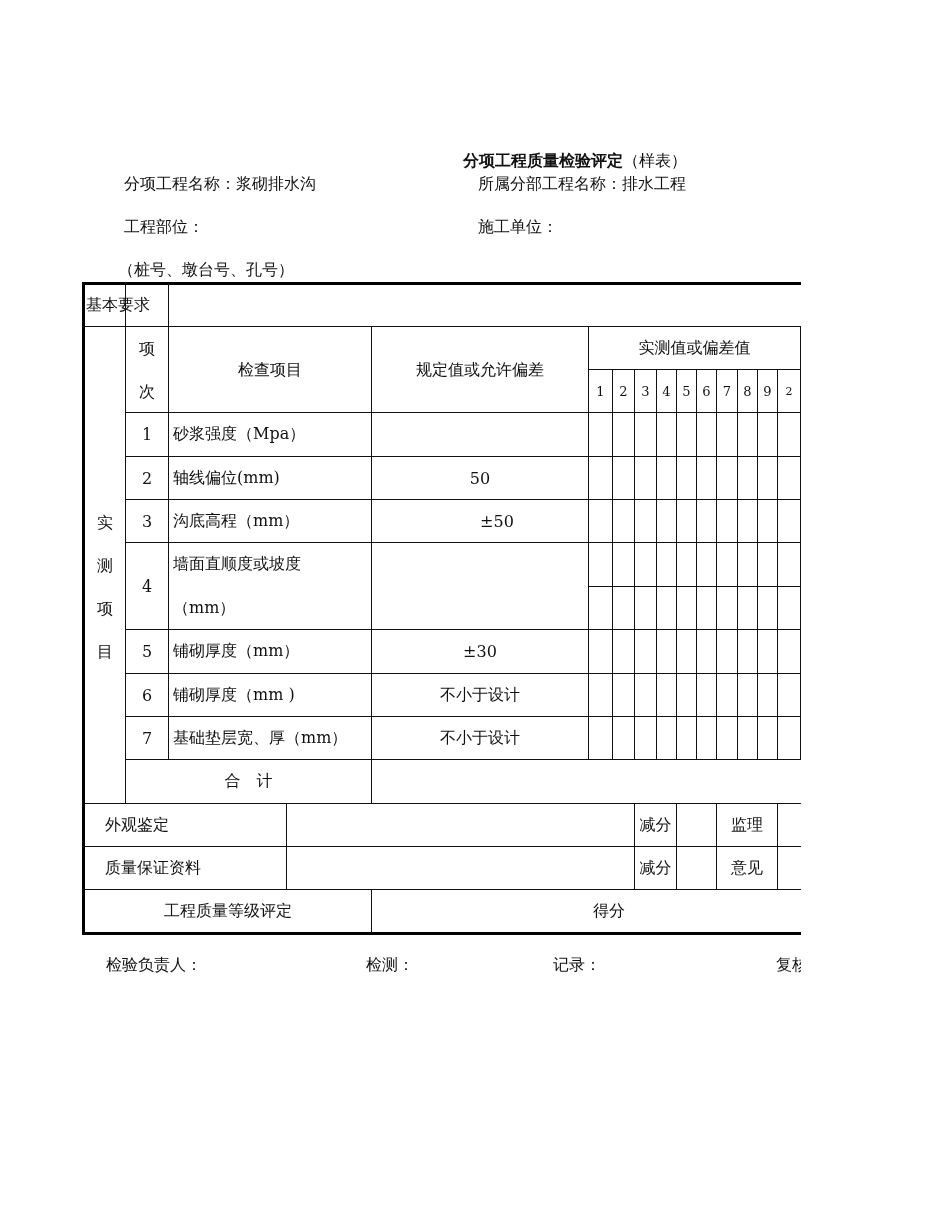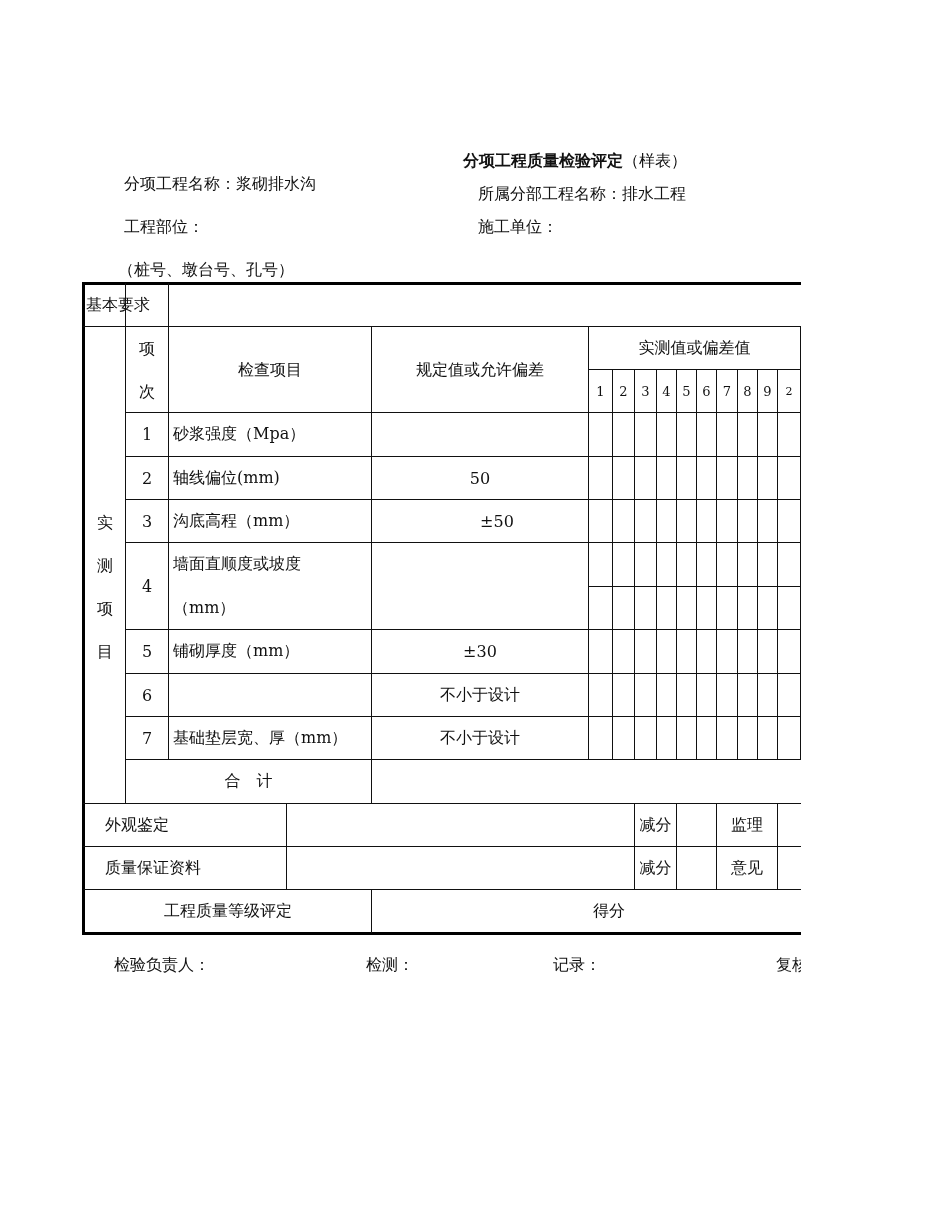--- a/index.html
+++ b/index.html
@@ -20,21 +20,21 @@
   .vert { flex-direction:column; justify-content:center; line-height:43px; }
   .small { font-size:13px; }
 </style>
 </head>
 <body>
 
 <div class="abs title" style="left:463px; top:131px;margin-top:20px;">
   <span>分项工程质量检验评定</span><span class="title-sub">（样表）</span>
 </div>
 <div class="abs meta" style="left:124px; top:174px;">分项工程名称：浆砌排水沟</div>
-<div class="abs meta" style="left:478px; top:174px;margin-top:10px;">所属分部工程名称：排水工程</div>
+<div class="abs meta" style="left:478px; top:174px;">所属分部工程名称：排水工程</div>
 <div class="abs meta" style="left:124px; top:217px;">工程部位：</div>
 <div class="abs meta" style="left:478px; top:217px;">施工单位：</div>
 <div class="abs meta" style="left:118px; top:260px;">（桩号、墩台号、孔号）</div>
 
 <div class="clip">
 
   <div class="thick-h" style="left:82px; top:282px; width:730px;"></div>
   <div class="thick-v" style="left:82px; top:282px; height:653px;"></div>
   <div class="thick-h" style="left:82px; top:932px; width:730px;"></div>
 
@@ -117,20 +117,21 @@
 
   <div class="cell" style="left:126px; top:543px; width:42px; height:87px;">4</div>
   <div class="cell left" style="left:169px; top:543px; width:202px; height:43px;">墙面直顺度或坡度</div>
   <div class="cell left" style="left:169px; top:586px; width:202px; height:44px;text-align:right;">（mm）</div>
 
   <div class="cell" style="left:126px; top:630px; width:42px; height:43px;">5</div>
   <div class="cell left" style="left:169px; top:630px; width:202px; height:43px;">铺砌厚度（mm）</div>
   <div class="cell" style="left:372px; top:630px; width:216px; height:43px;">±30</div>
 
   <div class="cell" style="left:126px; top:674px; width:42px; height:43px;">6</div>
+  <div class="cell left" style="left:169px; top:674px; width:202px; height:43px;">铺砌厚度（mm )</div>
   <div class="cell" style="left:372px; top:674px; width:216px; height:43px;">不小于设计</div>
 
   <div class="cell" style="left:126px; top:717px; width:42px; height:43px;">7</div>
   <div class="cell left" style="left:169px; top:717px; width:202px; height:43px;">基础垫层宽、厚（mm）</div>
   <div class="cell" style="left:372px; top:717px; width:216px; height:43px;">不小于设计</div>
 
   <div class="cell" style="left:126px; top:760px; width:245px; height:43px;">合　计</div>
   <div class="cell" style="left:372px; top:760px; width:428px; height:43px;"></div>
 
   <div class="cell left" style="left:85px; top:804px; width:201px; height:42px; padding-left:20px;">外观鉴定</div>
@@ -142,17 +143,17 @@
   <div class="cell left" style="left:85px; top:847px; width:201px; height:42px; padding-left:20px;">质量保证资料</div>
   <div class="cell" style="left:287px; top:847px; width:347px; height:42px;"></div>
   <div class="cell" style="left:635px; top:847px; width:41px; height:42px;">减分</div>
   <div class="cell" style="left:677px; top:847px; width:39px; height:42px;"></div>
   <div class="cell" style="left:717px; top:847px; width:60px; height:42px;">意见</div>
   <div class="cell" style="left:778px; top:804px; width:22px; height:85px;"></div>
 
   <div class="cell" style="left:85px; top:890px; width:286px; height:42px;">工程质量等级评定</div>
   <div class="cell" style="left:372px; top:890px; width:474px; height:42px;">得分</div>
 
-  <div class="abs meta" style="left:106px; top:955px;margin-left:8px;">检验负责人：</div>
+  <div class="abs meta" style="left:106px; top:955px;">检验负责人：</div>
   <div class="abs meta" style="left:366px; top:955px;">检测：</div>
   <div class="abs meta" style="left:553px; top:955px;">记录：</div>
   <div class="abs meta" style="left:776px; top:955px;">复核</div>
 </div>
 
 </body></html>

